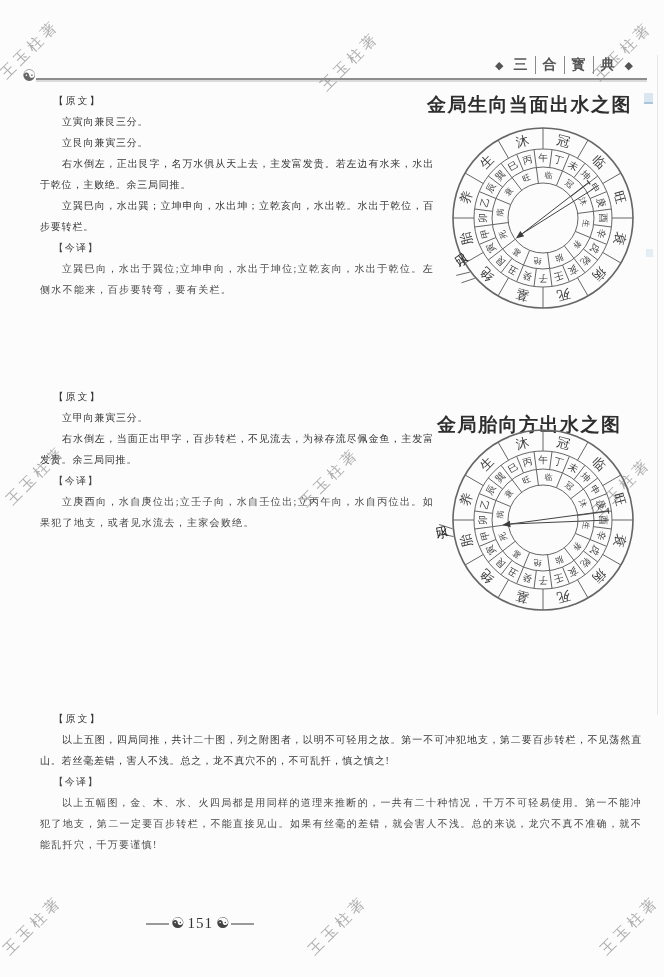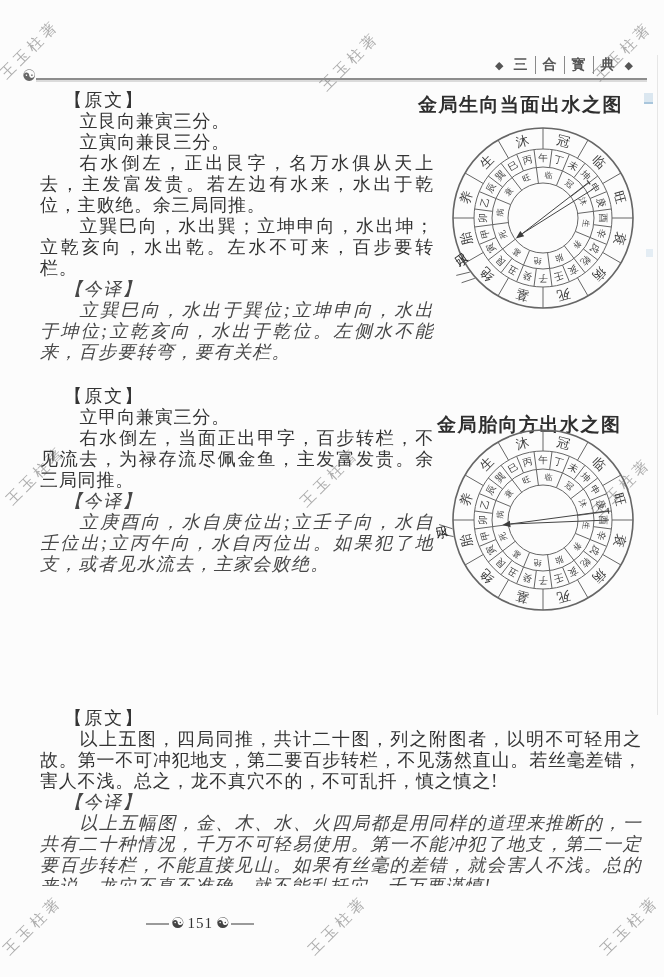--- a/index.html
+++ b/index.html
@@ -22,28 +22,28 @@
   .hdr-title{position:absolute;right:28px;top:56px;display:flex;align-items:center;
     font-size:14px;font-weight:bold;color:#555;}
   .hdr-title .d{font-size:11px;padding:0 3px;font-family:"DejaVu Sans",sans-serif;color:#555;}
   .hdr-title .c{padding:0 7px;line-height:18px;}
   .hdr-title .sep{border-left:1px solid #8a8a8a;}
   
   .txt{position:absolute;overflow:hidden;}
   #sec1{left:40px;top:90px;width:394px;height:298px;}
   #sec2{left:40px;top:386px;width:394px;height:320px;}
   #sec3{left:40px;top:708px;width:602px;height:178px;}
-  .txt p{margin:0;font-size:18px;line-height:21px;letter-spacing:.8px;
+  .txt p{margin:0;font-size:10px;line-height:21px;letter-spacing:.8px;
     color:#343434;text-align:justify;text-indent:2.2em;}
   .txt p.label{text-indent:1.35em;letter-spacing:2px;}
-  .txt p.trans{font-style:italic;letter-spacing:1.3px;color:#474747;}
+  .txt p.trans{letter-spacing:1.3px;color:#474747;}
   
   .fig-title{position:absolute;font-family:"Liberation Sans","DejaVu Sans",sans-serif;
     font-weight:600;font-size:19px;letter-spacing:1.5px;color:#2e2e2e;white-space:nowrap;}
-  #ft1{left:418px;top:92px;}
+  #ft1{left:427px;top:92px;}
   #ft2{left:437px;top:412px;}
   svg.compass{position:absolute;overflow:visible;}
   #cp1{left:436px;top:118px;}
   #cp2{left:436px;top:420px;}
   .wmouth{position:absolute;writing-mode:vertical-rl;font-size:12.5px;color:#2e2e2e;
     letter-spacing:2px;line-height:14px;}
   #wmouth1{left:446px;top:246px;transform:rotate(-36deg);}
   #wmouth2{left:432px;top:516px;transform:rotate(-12deg);}
   
   .pagenum{position:absolute;left:146px;top:915px;display:flex;align-items:center;gap:2px;
@@ -76,24 +76,24 @@
   <span class="d">◆</span>
   <span class="c">三</span>
   <span class="c sep">合</span>
   <span class="c sep">寳</span>
   <span class="c sep">典</span>
   <span class="d">◆</span>
 </div>
 
 <section class="txt" id="sec1">
   <p class="label">【原文】</p>
+  <p>立寅向兼艮三分。</p>
   <p>立艮向兼寅三分。</p>
-  <p>立寅向兼艮三分。</p>
   <p>右水倒左，正出艮字，名万水俱从天上去，主发富发贵。若左边有水来，水出于乾位，主败绝。余三局同推。</p>
-  <p>立巽巳向，水出巽；立坤申向，水出坤；立乾亥向，水出乾。左水不可来，百步要转栏。</p>
+  <p>立巽巳向，水出巽；立坤申向，水出坤；立乾亥向，水出乾。水出于乾位，百步要转栏。</p>
   <p class="label trans">【今译】</p>
   <p class="trans">立巽巳向，水出于巽位;立坤申向，水出于坤位;立乾亥向，水出于乾位。左侧水不能来，百步要转弯，要有关栏。</p>
 </section>
 
 <section class="txt" id="sec2">
   <p class="label">【原文】</p>
   <p>立甲向兼寅三分。</p>
   <p>右水倒左，当面正出甲字，百步转栏，不见流去，为禄存流尽佩金鱼，主发富发贵。余三局同推。</p>
   <p class="label trans">【今译】</p>
   <p class="trans">立庚酉向，水自庚位出;立壬子向，水自壬位出;立丙午向，水自丙位出。如果犯了地支，或者见水流去，主家会败绝。</p>

